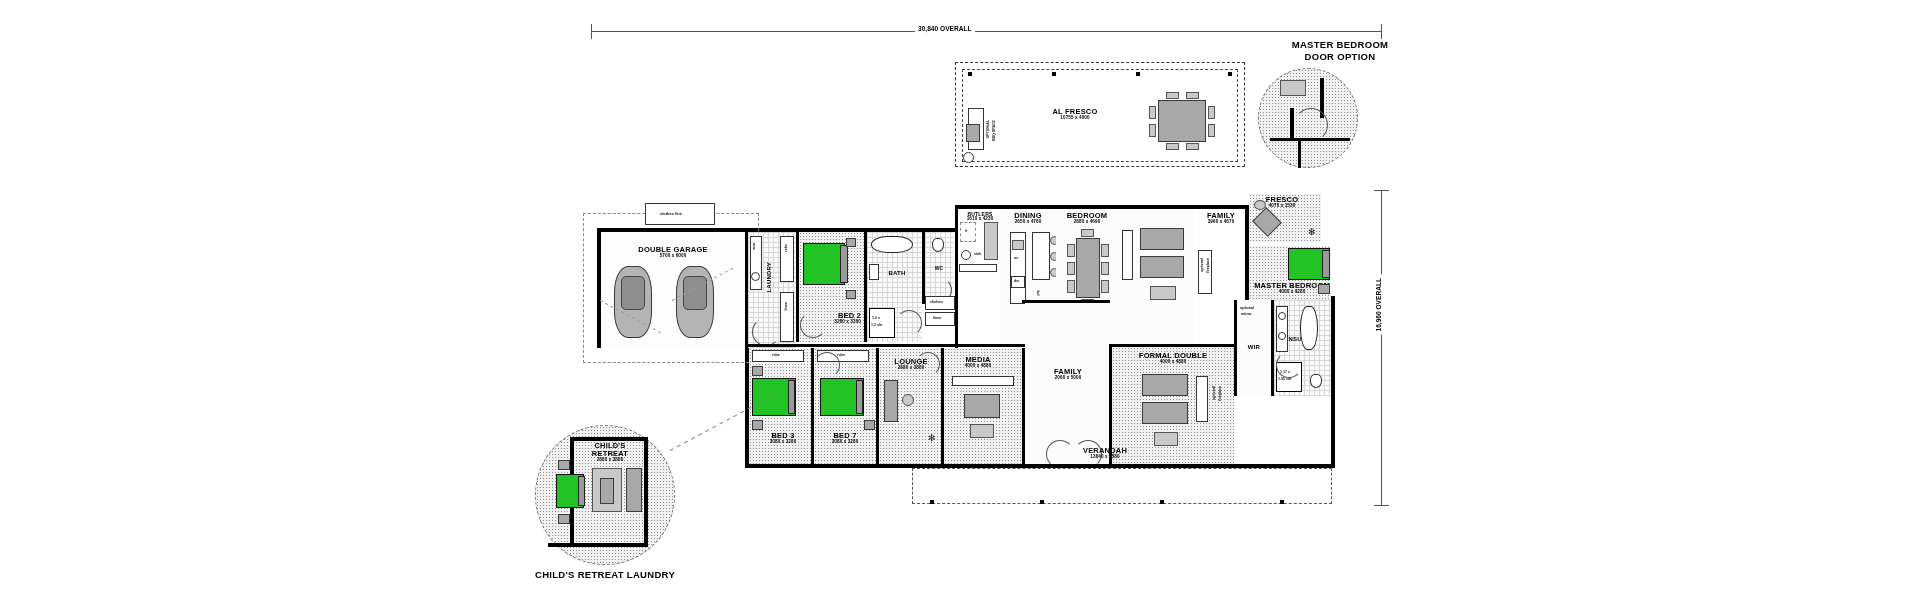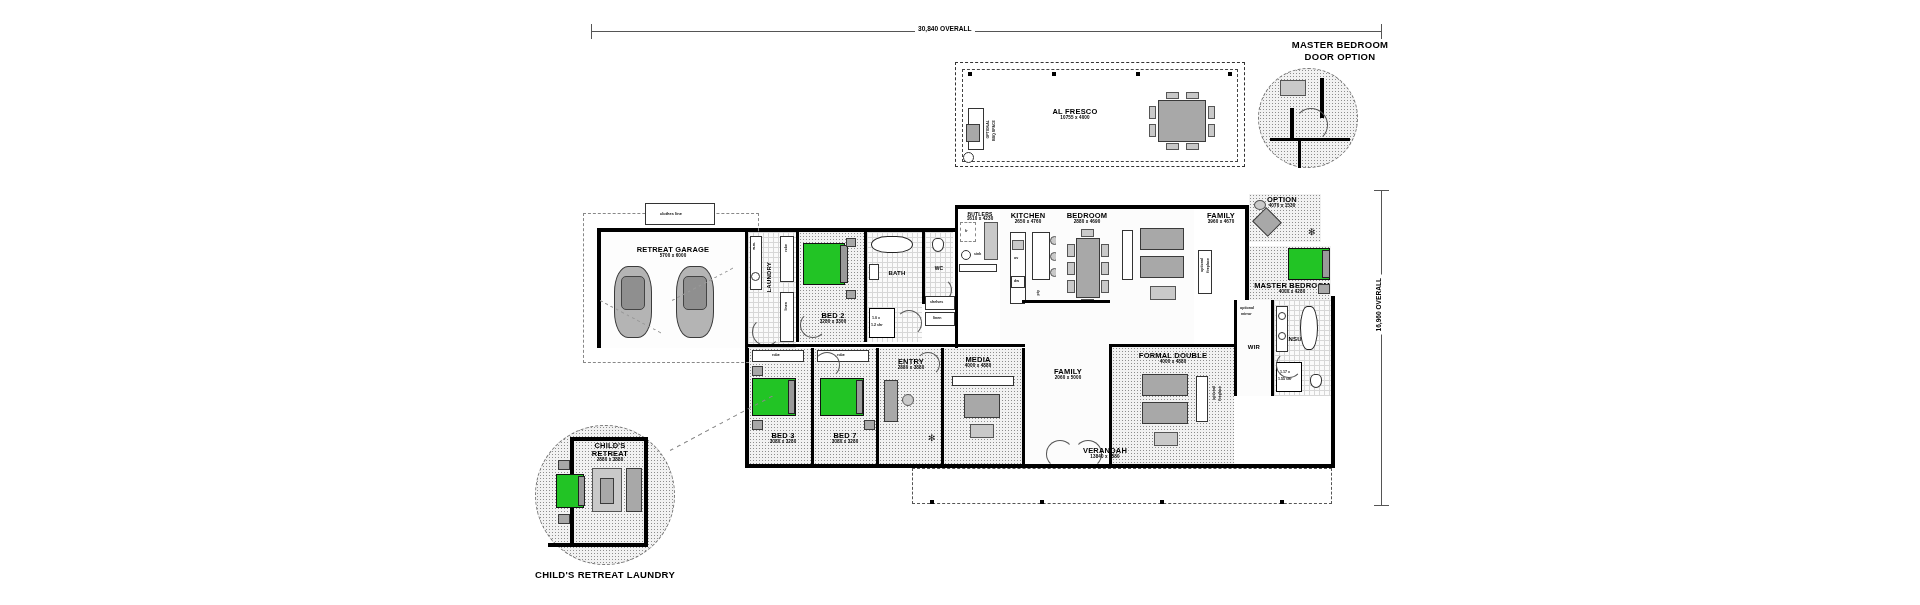--- a/index.html
+++ b/index.html
@@ -114,21 +114,21 @@
   <div class="abs wall" style="left:597px;top:228px;width:150px;height:4px;"></div>
   <div class="abs wall" style="left:597px;top:228px;width:4px;height:120px;"></div>
   <div class="abs wall" style="left:745px;top:348px;width:4px;height:120px;"></div>
   <div class="abs wall" style="left:745px;top:464px;width:590px;height:4px;"></div>
   <div class="abs wall" style="left:1331px;top:300px;width:4px;height:168px;"></div>
   <div class="abs wall" style="left:1245px;top:205px;width:4px;height:95px;"></div>
   <div class="abs wall" style="left:1245px;top:296px;width:90px;height:4px;"></div>
 
   <div class="room hatch" style="left:601px;top:232px;width:144px;height:116px;background:#fdfdfd;"></div>
   <div class="lbl" style="left:628px;top:246px;width:90px;">
-    <div class="n">RETREAT GARAGE</div>
+    <div class="n">DOUBLE GARAGE</div>
     <div class="d">5700 x 6000</div>
   </div>
   <div class="abs car" style="left:614px;top:266px;width:38px;height:72px;"></div>
   <div class="abs carin" style="left:621px;top:276px;width:24px;height:34px;"></div>
   <div class="abs car" style="left:676px;top:266px;width:38px;height:72px;"></div>
   <div class="abs carin" style="left:683px;top:276px;width:24px;height:34px;"></div>
 
   <div class="room dash" style="left:583px;top:213px;width:176px;height:150px;border-color:#888;"></div>
   <div class="abs" style="left:600px;top:300px;width:70px;height:1px;background:repeating-linear-gradient(90deg,#999 0 3px,transparent 3px 6px);transform:rotate(28deg);transform-origin:left center;"></div>
   <div class="abs" style="left:672px;top:300px;width:70px;height:1px;background:repeating-linear-gradient(90deg,#999 0 3px,transparent 3px 6px);transform:rotate(-28deg);transform-origin:left center;"></div>
@@ -149,21 +149,21 @@
   <div class="abs white-f" style="left:780px;top:292px;width:14px;height:50px;"></div>
   <div class="tiny4 vert" style="left:784px;top:302px;">linen</div>
   <div class="door-arc" style="left:752px;top:318px;width:28px;height:28px;border-color:#555;border-top-color:transparent;border-right-color:transparent;"></div>
 
   <div class="abs wall" style="left:796px;top:232px;width:3px;height:110px;"></div>
   <div class="room hatch" style="left:799px;top:232px;width:65px;height:110px;"></div>
   <div class="abs bed" style="left:803px;top:243px;width:42px;height:42px;"></div>
   <div class="abs pillow" style="left:840px;top:245px;width:8px;height:38px;"></div>
   <div class="abs furn" style="left:846px;top:238px;width:10px;height:9px;"></div>
   <div class="abs furn" style="left:846px;top:290px;width:10px;height:9px;"></div>
-  <div class="lbl" style="left:805px;top:312px;width:56px;">
+  <div class="lbl" style="left:805px;top:312px;width:56px;text-align:right;">
     <div class="n">BED 2</div>
     <div class="d">3280 x 3300</div>
   </div>
   <div class="door-arc" style="left:800px;top:312px;width:26px;height:26px;border-color:#555;border-top-color:transparent;border-right-color:transparent;"></div>
 
   <div class="abs wall" style="left:864px;top:232px;width:3px;height:110px;"></div>
   <div class="room tile" style="left:867px;top:232px;width:55px;height:110px;"></div>
   <div class="tub" style="left:871px;top:236px;width:42px;height:17px;"></div>
   <div class="lbl sm" style="left:876px;top:270px;width:42px;">
     <div class="n">BATH</div>
@@ -195,21 +195,21 @@
   </div>
   <div class="abs dashlite" style="left:960px;top:222px;width:16px;height:20px;"></div>
   <div class="tiny4" style="left:965px;top:229px;">fr</div>
   <div class="sink" style="left:961px;top:250px;width:10px;height:10px;"></div>
   <div class="tiny4" style="left:974px;top:252px;">sink</div>
   <div class="abs white-f" style="left:959px;top:264px;width:38px;height:8px;"></div>
   <div class="abs furn-l" style="left:984px;top:222px;width:14px;height:38px;"></div>
 
   <div class="room hatch" style="left:1000px;top:209px;width:56px;height:135px;background:#fcfcfc;"></div>
   <div class="lbl" style="left:1002px;top:212px;width:52px;">
-    <div class="n">KITCHEN</div>
+    <div class="n">DINING</div>
     <div class="d">2650 x 4760</div>
   </div>
   <div class="abs white-f" style="left:1010px;top:232px;width:16px;height:72px;"></div>
   <div class="abs furn-l" style="left:1012px;top:240px;width:12px;height:10px;"></div>
   <div class="tiny4" style="left:1014px;top:256px;">ov</div>
   <div class="abs white-f" style="left:1011px;top:276px;width:14px;height:12px;"></div>
   <div class="tiny4" style="left:1014px;top:279px;">dw</div>
   <div class="abs white-f" style="left:1032px;top:232px;width:18px;height:48px;"></div>
   <div class="abs furn-l" style="left:1050px;top:236px;width:9px;height:9px;border-radius:50%;"></div>
   <div class="abs furn-l" style="left:1050px;top:252px;width:9px;height:9px;border-radius:50%;"></div>
@@ -240,21 +240,21 @@
   <div class="abs furn" style="left:1140px;top:256px;width:44px;height:22px;"></div>
   <div class="abs furn-l" style="left:1150px;top:286px;width:26px;height:14px;"></div>
   <div class="abs white-f" style="left:1122px;top:230px;width:11px;height:50px;"></div>
 
   <div class="abs white-f" style="left:1198px;top:250px;width:14px;height:44px;"></div>
   <div class="tiny4 vert" style="left:1200px;top:258px;">optional</div>
   <div class="tiny4 vert" style="left:1206px;top:258px;">fireplace</div>
 
   <div class="room hatch" style="left:1249px;top:194px;width:72px;height:48px;"></div>
   <div class="lbl" style="left:1258px;top:196px;width:48px;">
-    <div class="n">OPTION</div>
+    <div class="n">FRESCO</div>
     <div class="d">4070 x 1530</div>
   </div>
   <div class="abs furn" style="left:1256px;top:212px;width:22px;height:20px;transform:rotate(45deg);"></div>
   <div class="abs furn-l" style="left:1254px;top:200px;width:12px;height:10px;border-radius:50%;"></div>
   <div class="plant" style="left:1308px;top:228px;">✻</div>
   <div class="plant" style="left:1248px;top:248px;">✻</div>
 
   <div class="room hatch" style="left:1249px;top:246px;width:82px;height:54px;"></div>
   <div class="abs bed" style="left:1288px;top:248px;width:42px;height:32px;"></div>
   <div class="abs pillow" style="left:1322px;top:250px;width:8px;height:28px;"></div>
@@ -308,21 +308,21 @@
   <div class="abs furn" style="left:864px;top:420px;width:11px;height:10px;"></div>
   <div class="lbl" style="left:818px;top:432px;width:54px;">
     <div class="n">BED 7</div>
     <div class="d">3080 x 3280</div>
   </div>
   <div class="door-arc" style="left:814px;top:352px;width:26px;height:26px;border-color:#555;border-bottom-color:transparent;border-left-color:transparent;"></div>
 
   <div class="abs wall" style="left:876px;top:348px;width:3px;height:116px;"></div>
   <div class="room hatch" style="left:879px;top:348px;width:62px;height:116px;"></div>
   <div class="lbl" style="left:883px;top:358px;width:56px;">
-    <div class="n">ENTRY</div>
+    <div class="n">LOUNGE</div>
     <div class="d">2880 x 3880</div>
   </div>
   <div class="abs furn" style="left:884px;top:380px;width:14px;height:42px;"></div>
   <div class="abs furn-l" style="left:902px;top:394px;width:12px;height:12px;border-radius:50%;"></div>
   <div class="plant" style="left:928px;top:434px;">✻</div>
   <div class="door-arc" style="left:916px;top:352px;width:24px;height:24px;border-color:#555;border-bottom-color:transparent;border-left-color:transparent;"></div>
 
   <div class="abs wall" style="left:941px;top:348px;width:3px;height:116px;"></div>
   <div class="room hatch" style="left:944px;top:348px;width:78px;height:116px;"></div>
   <div class="lbl" style="left:950px;top:356px;width:56px;">

